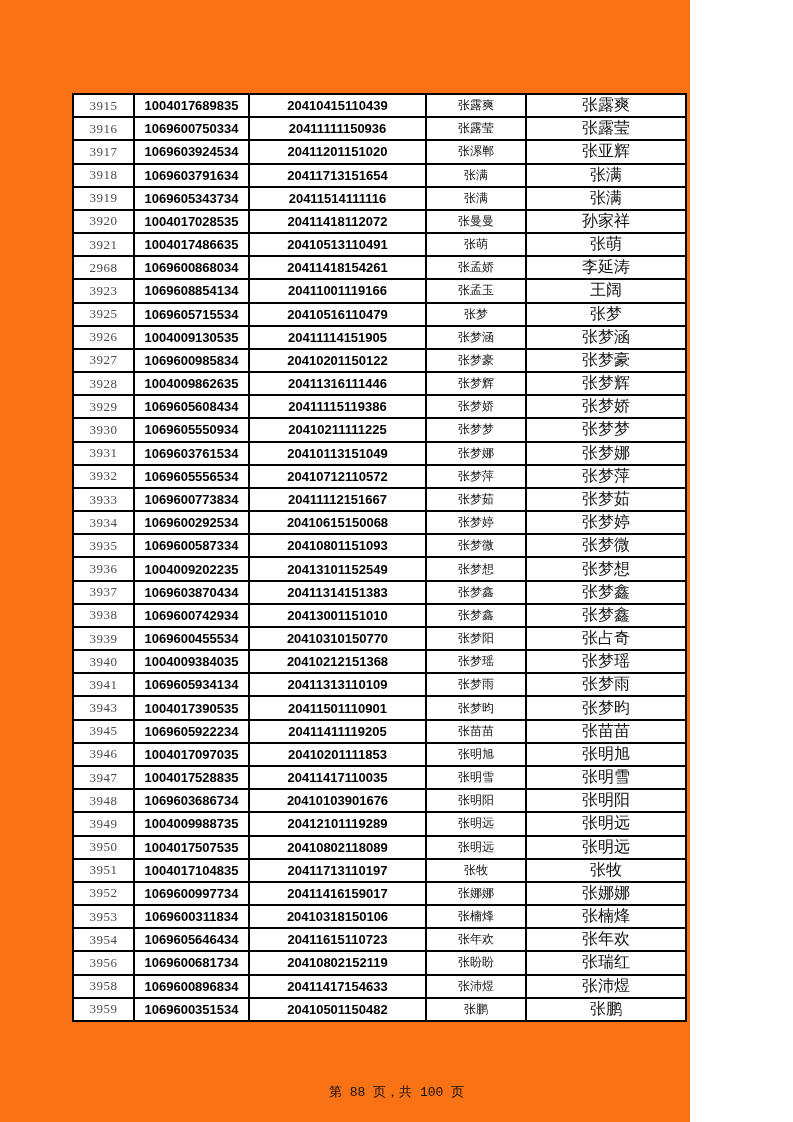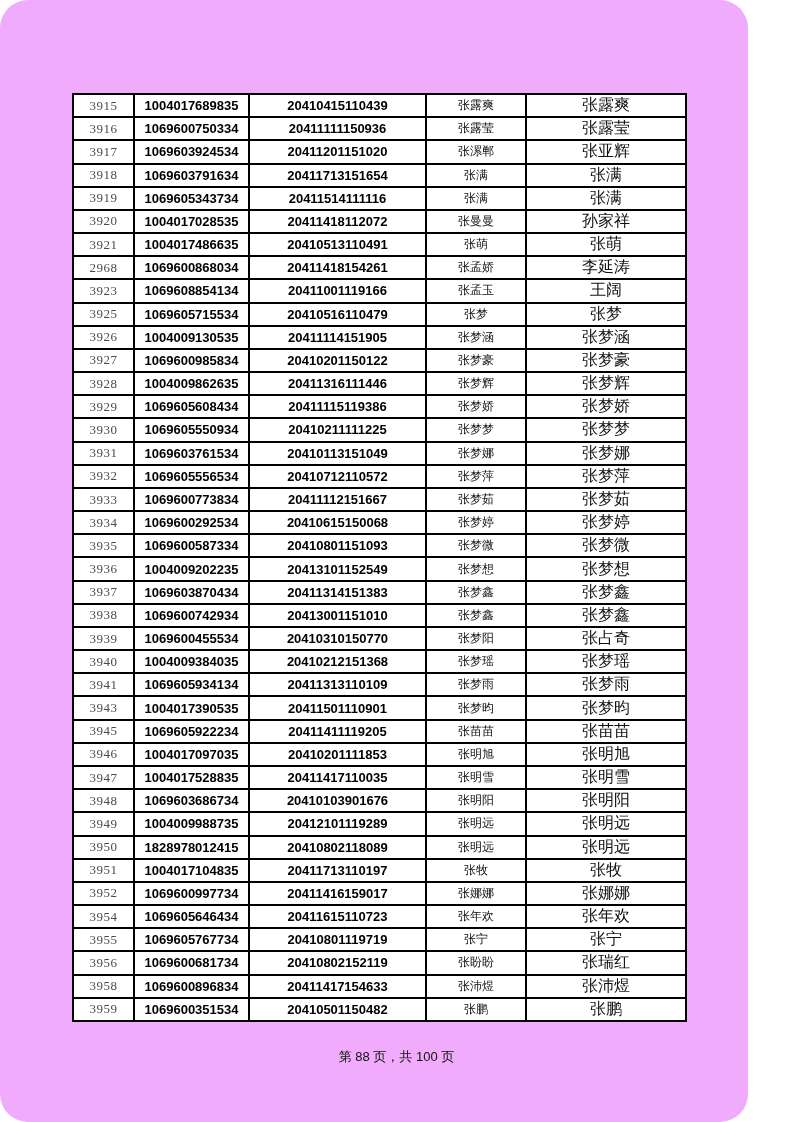--- a/index.html
+++ b/index.html
@@ -2,26 +2,25 @@
 <html><head>
 <meta charset="utf-8">
 <style>
   html, body {
     margin: 0;
     padding: 0;
     background: #ffffff;
   }
   .page {
     position: relative;
-    width: 748px;
+    width: 690px;
     height: 1122px;
-    background: #f0abfc;
+    background: #f97316;
     overflow: hidden;
     font-family: "Liberation Sans", sans-serif;
-    border-radius: 28px;
   }
   table.roster {
     position: absolute;
     left: 72px;
     top: 93px;
     width: 613px;
     height: 929px;
     border-collapse: collapse;
     table-layout: fixed;
     background: #ffffff;
@@ -58,24 +57,24 @@
     color: #111111;
   }
   td.c-name2 {
     font-family: "Liberation Serif", "DejaVu Serif", serif;
     font-size: 16px;
     color: #111111;
   }
   .footer {
     position: absolute;
     left: 0;
-    top: 1048px;
+    top: 1083px;
     width: 793px;
     text-align: center;
-    font-family: Liberation Sans, sans-serif;
+    font-family: Liberation Mono, monospace;
     font-size: 13px;
     color: #111111;
   }
 </style>
 </head>
 <body>
 
 <div class="page">
 
   <table class="roster">
@@ -306,54 +305,54 @@
         </tr>
         <tr>
           <td class="c-seq">3949</td>
           <td class="c-id">1004009988735</td>
           <td class="c-code">20412101119289</td>
           <td class="c-name">张明远</td>
           <td class="c-name2">张明远</td>
         </tr>
         <tr>
           <td class="c-seq">3950</td>
-          <td class="c-id">1828978012415</td>
+          <td class="c-id">1004017507535</td>
           <td class="c-code">20410802118089</td>
           <td class="c-name">张明远</td>
           <td class="c-name2">张明远</td>
         </tr>
         <tr>
           <td class="c-seq">3951</td>
           <td class="c-id">1004017104835</td>
           <td class="c-code">20411713110197</td>
           <td class="c-name">张牧</td>
           <td class="c-name2">张牧</td>
         </tr>
         <tr>
           <td class="c-seq">3952</td>
           <td class="c-id">1069600997734</td>
           <td class="c-code">20411416159017</td>
           <td class="c-name">张娜娜</td>
           <td class="c-name2">张娜娜</td>
         </tr>
         <tr>
+          <td class="c-seq">3953</td>
+          <td class="c-id">1069600311834</td>
+          <td class="c-code">20410318150106</td>
+          <td class="c-name">张楠烽</td>
+          <td class="c-name2">张楠烽</td>
+        </tr>
+        <tr>
           <td class="c-seq">3954</td>
           <td class="c-id">1069605646434</td>
           <td class="c-code">20411615110723</td>
           <td class="c-name">张年欢</td>
           <td class="c-name2">张年欢</td>
         </tr>
         <tr>
-          <td class="c-seq">3955</td>
-          <td class="c-id">1069605767734</td>
-          <td class="c-code">20410801119719</td>
-          <td class="c-name">张宁</td>
-          <td class="c-name2">张宁</td>
-        </tr>
-        <tr>
           <td class="c-seq">3956</td>
           <td class="c-id">1069600681734</td>
           <td class="c-code">20410802152119</td>
           <td class="c-name">张盼盼</td>
           <td class="c-name2">张瑞红</td>
         </tr>
         <tr>
           <td class="c-seq">3958</td>
           <td class="c-id">1069600896834</td>
           <td class="c-code">20411417154633</td>

